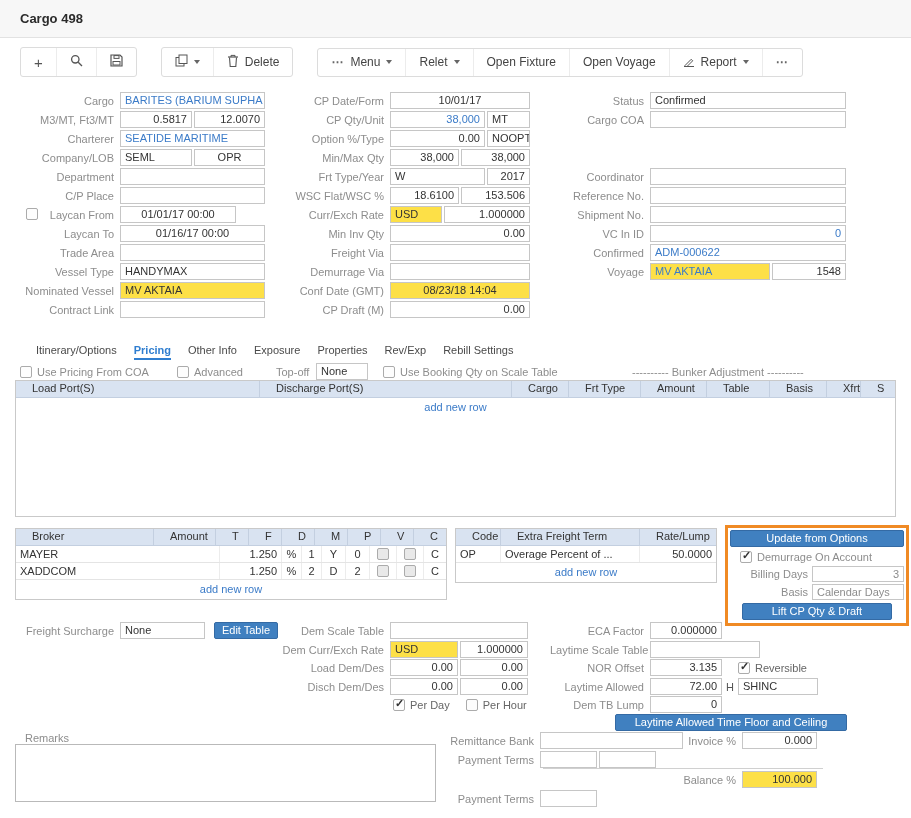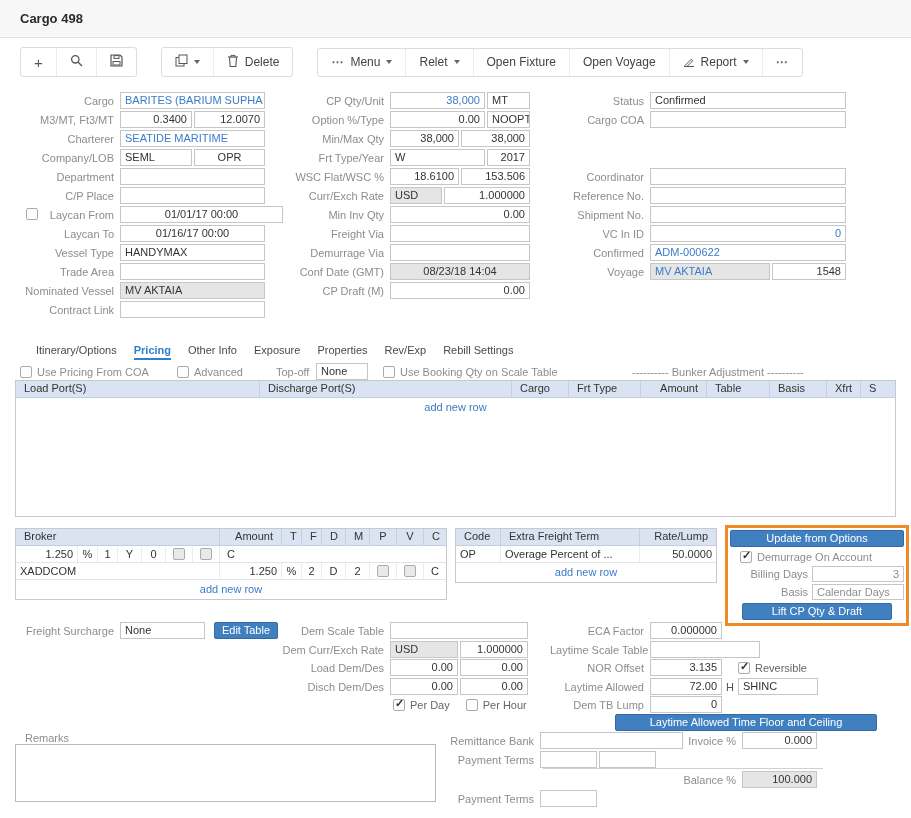--- a/index.html
+++ b/index.html
@@ -16,38 +16,38 @@
 .caret{width:0;height:0;border-left:3.5px solid transparent;border-right:3.5px solid transparent;border-top:4px solid #666;display:inline-block}
 .form{position:absolute;top:92px;left:20px;width:875px;height:250px}
 .col{position:absolute;top:0}
 .fr{display:flex;align-items:center;height:17px;margin-bottom:2px;position:relative}
 .lb{color:#8d8d8d;text-align:right;padding-right:6px;white-space:nowrap;overflow:hidden;flex:none}
 .fd{border:1px solid #c6c6c6;height:17px;line-height:15px;padding:0 4px;background:#fff;white-space:nowrap;overflow:hidden;flex:none}
 .ml{margin-left:2px}
 .num{text-align:right}
 .ctr{text-align:center}
 .blue{color:#3b7bc8}
-.dis{background:#e5e5e5}
+.dis{background:#fde047}
 #col-left{left:0}
 #col-left .lb{width:100px}
 #col-mid{left:252px}
 #col-mid .lb{width:118px}
 #col-right{left:528px}
 #col-right .lb{width:102px}
 .cb{width:12px;height:12px;border:1px solid #ababab;border-radius:2px;background:#fdfdfd;display:inline-block;position:relative;flex:none}
 .cb.checked::after{content:"\2713";position:absolute;left:1px;top:-3px;font-size:11px;font-weight:bold;color:#333}
 .cb.gray{background:#e9e9e9}
 .tabs{position:absolute;top:344px;left:36px;display:flex;gap:17px}
 .tab{color:#4a4a4a;padding-bottom:2px;cursor:pointer}
 .tab.active{color:#2f7ed0;font-weight:bold;border-bottom:2px solid #2f7ed0}
 .optrow{position:absolute;top:363px;left:20px;width:885px;height:17px}
 .opt{position:absolute;display:flex;align-items:center;gap:5px;color:#8d8d8d;top:0;height:17px}
 .ptable{position:absolute;top:380px;left:15px;width:881px;height:137px;border:1px solid #c9c9c9;background:#fff}
 .thead{display:flex;background:#d9e3f1;height:17px;border-bottom:1px solid #c3cfe0}
-.th{padding:1px 8px;border-right:1px solid #c3cfe0;white-space:nowrap;overflow:hidden;flex:none}
+.th{padding:1px 16px;border-right:1px solid #c3cfe0;white-space:nowrap;overflow:hidden;flex:none}
 .addline{text-align:center;padding-top:3px}
 .addrow{color:#3b7bc8;cursor:pointer}
 .bzone{position:absolute;top:528px;left:15px;width:896px;height:100px}
 .btable{position:absolute;top:0;left:0;width:432px;border:1px solid #c9c9c9;background:#fff}
 .xtable{position:absolute;top:0;left:440px;width:262px;border:1px solid #c9c9c9;background:#fff}
 .trow{display:flex;height:17px;border-bottom:1px solid #e4e4e4;background:#fff}
 .td{padding:1px 4px;border-right:1px solid #ececec;white-space:nowrap;overflow:hidden;flex:none;display:flex;align-items:center}
 .td.c{justify-content:center;padding:1px 1px}
 .td.r{justify-content:flex-end}
 .opanel{position:absolute;top:-3px;left:710px;width:184px;border:3px solid #f08a24;background:#fff;padding:2px}
@@ -142,21 +142,21 @@
 
 <div class="form">
 
   <div class="col" id="col-left">
     <div class="fr">
         <span class="lb">Cargo</span>
         <div class="fd blue" style="width:145px">BARITES (BARIUM SUPHA</div>
       </div>
     <div class="fr">
         <span class="lb">M3/MT, Ft3/MT</span>
-        <div class="fd num" style="width:72px">0.3400</div>
+        <div class="fd num" style="width:72px">0.5817</div>
         <div class="fd num ml" style="width:71px">12.0070</div>
       </div>
     <div class="fr">
         <span class="lb">Charterer</span>
         <div class="fd blue" style="width:145px">SEATIDE MARITIME</div>
       </div>
     <div class="fr">
         <span class="lb">Company/LOB</span>
         <div class="fd" style="width:72px">SEML</div>
         <div class="fd ctr ml" style="width:71px">OPR</div>
@@ -165,45 +165,49 @@
         <span class="lb">Department</span>
         <div class="fd" style="width:145px"></div>
       </div>
     <div class="fr">
         <span class="lb">C/P Place</span>
         <div class="fd" style="width:145px"></div>
       </div>
     <div class="fr">
         <span class="cb" style="position:absolute;left:6px;top:2px"></span>
         <span class="lb">Laycan From</span>
-        <div class="fd ctr" style="width:163px">01/01/17 00:00</div>
+        <div class="fd ctr" style="width:116px">01/01/17 00:00</div>
       </div>
     <div class="fr">
         <span class="lb">Laycan To</span>
         <div class="fd ctr" style="width:145px">01/16/17 00:00</div>
       </div>
     <div class="fr">
+        <span class="lb">Trade Area</span>
+        <div class="fd" style="width:145px"></div>
+      </div>
+    <div class="fr">
         <span class="lb">Vessel Type</span>
         <div class="fd" style="width:145px">HANDYMAX</div>
       </div>
     <div class="fr">
-        <span class="lb">Trade Area</span>
-        <div class="fd" style="width:145px"></div>
-      </div>
-    <div class="fr">
         <span class="lb">Nominated Vessel</span>
         <div class="fd dis" style="width:145px">MV AKTAIA</div>
       </div>
     <div class="fr">
         <span class="lb">Contract Link</span>
         <div class="fd" style="width:145px"></div>
       </div>
   </div>
 
   <div class="col" id="col-mid">
+    <div class="fr">
+        <span class="lb">CP Date/Form</span>
+        <div class="fd ctr" style="width:140px">10/01/17</div>
+      </div>
     <div class="fr">
         <span class="lb">CP Qty/Unit</span>
         <div class="fd num blue" style="width:95px">38,000</div>
         <div class="fd ml" style="width:43px">MT</div>
       </div>
     <div class="fr">
         <span class="lb">Option %/Type</span>
         <div class="fd num" style="width:95px">0.00</div>
         <div class="fd ml" style="width:43px">NOOPT</div>
       </div>
@@ -342,20 +346,21 @@
       <div class="th num" style="width:62px">Amount</div>
       <div class="th ctr" style="width:20px">T</div>
       <div class="th ctr" style="width:20px">F</div>
       <div class="th ctr" style="width:24px">D</div>
       <div class="th ctr" style="width:24px">M</div>
       <div class="th ctr" style="width:27px">P</div>
       <div class="th ctr" style="width:27px">V</div>
       <div class="th ctr" style="width:22px;border-right:none">C</div>
     </div>
     <div class="trow">
+      <div class="td" style="flex:1">MAYER</div>
       <div class="td r" style="width:62px">1.250</div>
       <div class="td c" style="width:20px">%</div>
       <div class="td c" style="width:20px">1</div>
       <div class="td c" style="width:24px">Y</div>
       <div class="td c" style="width:24px">0</div>
       <div class="td c" style="width:27px">
           <span class="cb gray"></span>
         </div>
       <div class="td c" style="width:27px">
           <span class="cb gray"></span>
@@ -466,21 +471,21 @@
       <span class="cblbl">Per Day</span>
       <span class="cb" style="margin-left:16px"></span>
       <span class="cblbl">Per Hour</span>
     </div>
   <div class="lrow" style="left:530px;top:74px">
       <span class="lb lb100">Dem TB Lump</span>
       <div class="fd num" style="width:72px">0</div>
     </div>
 
   <div class="lrow" style="left:595px;top:92px">
-      <div class="bluebtn" style="width:262px">Laytime Allowed Time Floor and Ceiling</div>
+      <div class="bluebtn" style="width:232px">Laytime Allowed Time Floor and Ceiling</div>
     </div>
 </div>
 
 <div class="bottom">
   <span class="lb" style="position:absolute;left:25px;top:2px;text-align:center">Remarks</span>
   <div class="remarksbox"></div>
 
   <div class="babs" style="left:440px;top:2px">
     <span class="lb" style="width:100px">Remittance Bank</span>
     <div class="fd" style="width:143px"></div>

